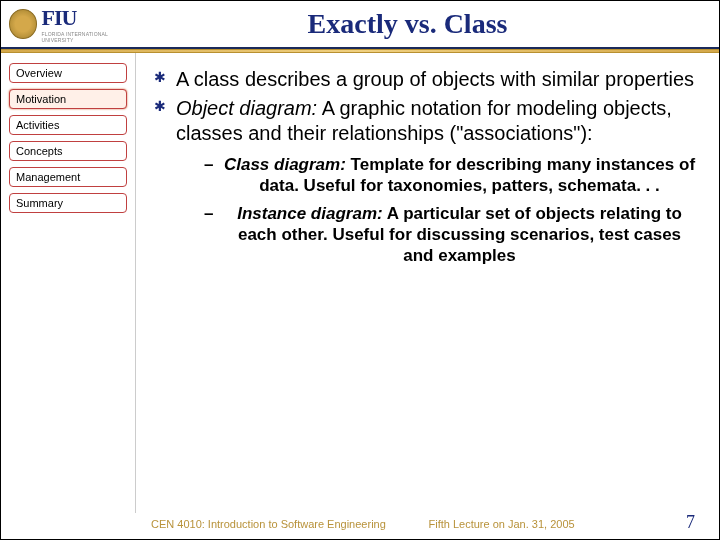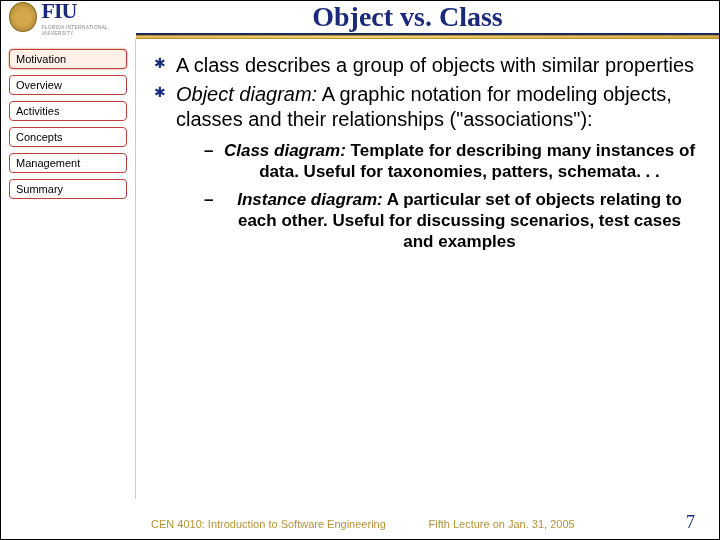--- a/index.html
+++ b/index.html
@@ -5,21 +5,21 @@
   * { margin: 0; padding: 0; box-sizing: border-box; }
   body {
     width: 720px;
     height: 540px;
     font-family: Arial, sans-serif;
     background: #fff;
     position: relative;
     border: 1px solid #000;
   }
   .header {
-    height: 34px;
+    height: 48px;
     border-bottom: 2px solid #1a2a5a;
     display: flex;
     align-items: center;
     background: #fff;
   }
   .logo-area {
     width: 135px;
     height: 46px;
     background: #fff;
     display: flex;
@@ -163,28 +163,28 @@
 <body>
 
 <div class="header">
   <div class="logo-area">
     <div class="seal"></div>
     <div>
       <div class="fiu-logo">FIU</div>
       <div class="fiu-sub">FLORIDA INTERNATIONAL UNIVERSITY</div>
     </div>
   </div>
-  <div class="title-area">Object vs. Class</div>
+  <div class="title-area">Exactly vs. Class</div>
 </div>
 <div class="gold-bar"></div>
 
 <div class="body-area">
   <div class="sidebar">
+    <a class="nav-item">Overview</a>
     <a class="nav-item active">Motivation</a>
-    <a class="nav-item">Overview</a>
     <a class="nav-item">Activities</a>
     <a class="nav-item">Concepts</a>
     <a class="nav-item">Management</a>
     <a class="nav-item">Summary</a>
   </div>
 
   <div class="content">
     <ul class="bullets">
       <li><span>A class describes a group of objects with similar properties</span></li>
       <li><span class="italic">Object diagram:</span><span> A graphic notation for modeling objects, classes and their relationships ("associations"):</span>

